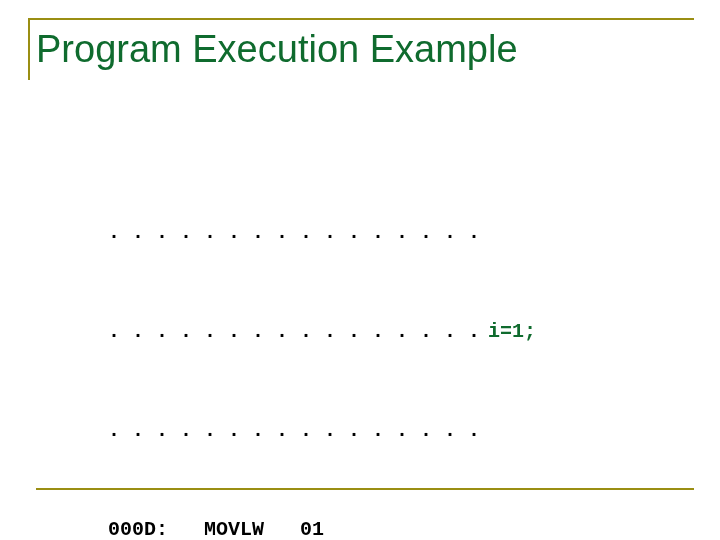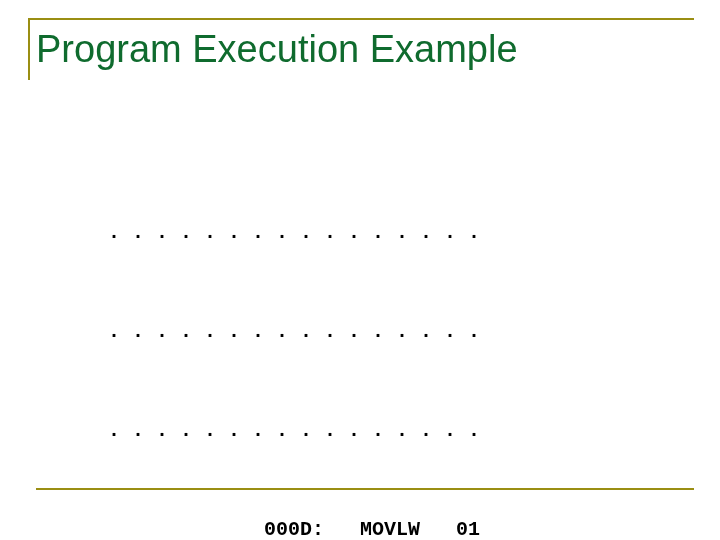--- a/index.html
+++ b/index.html
@@ -11,21 +11,20 @@
     height: 540px;
     background: #ffffff;
     font-family: "Liberation Sans", sans-serif;
     overflow: hidden;
   }
   .slide {
     position: relative;
     width: 720px;
     height: 540px;
     box-sizing: border-box;
-    text-align: right;
   }
   
   .line-top {
     position: absolute;
     left: 28px;
     top: 18px;
     width: 666px;
     height: 2px;
     background: #9a8e13;
   }
@@ -99,20 +98,21 @@
     <div>. . . . . . . . . . . . . . . .</div>
     <div>000D:   MOVLW   01</div>
     
     
     
     
   </div>
 
   <div class="c-lines">
     <div class="c-line"></div>
+    <div class="c-line">i=1;</div>
     <div class="c-line"></div>
     
     
     
     
   </div>
 
 </div>
 
 </body></html>

